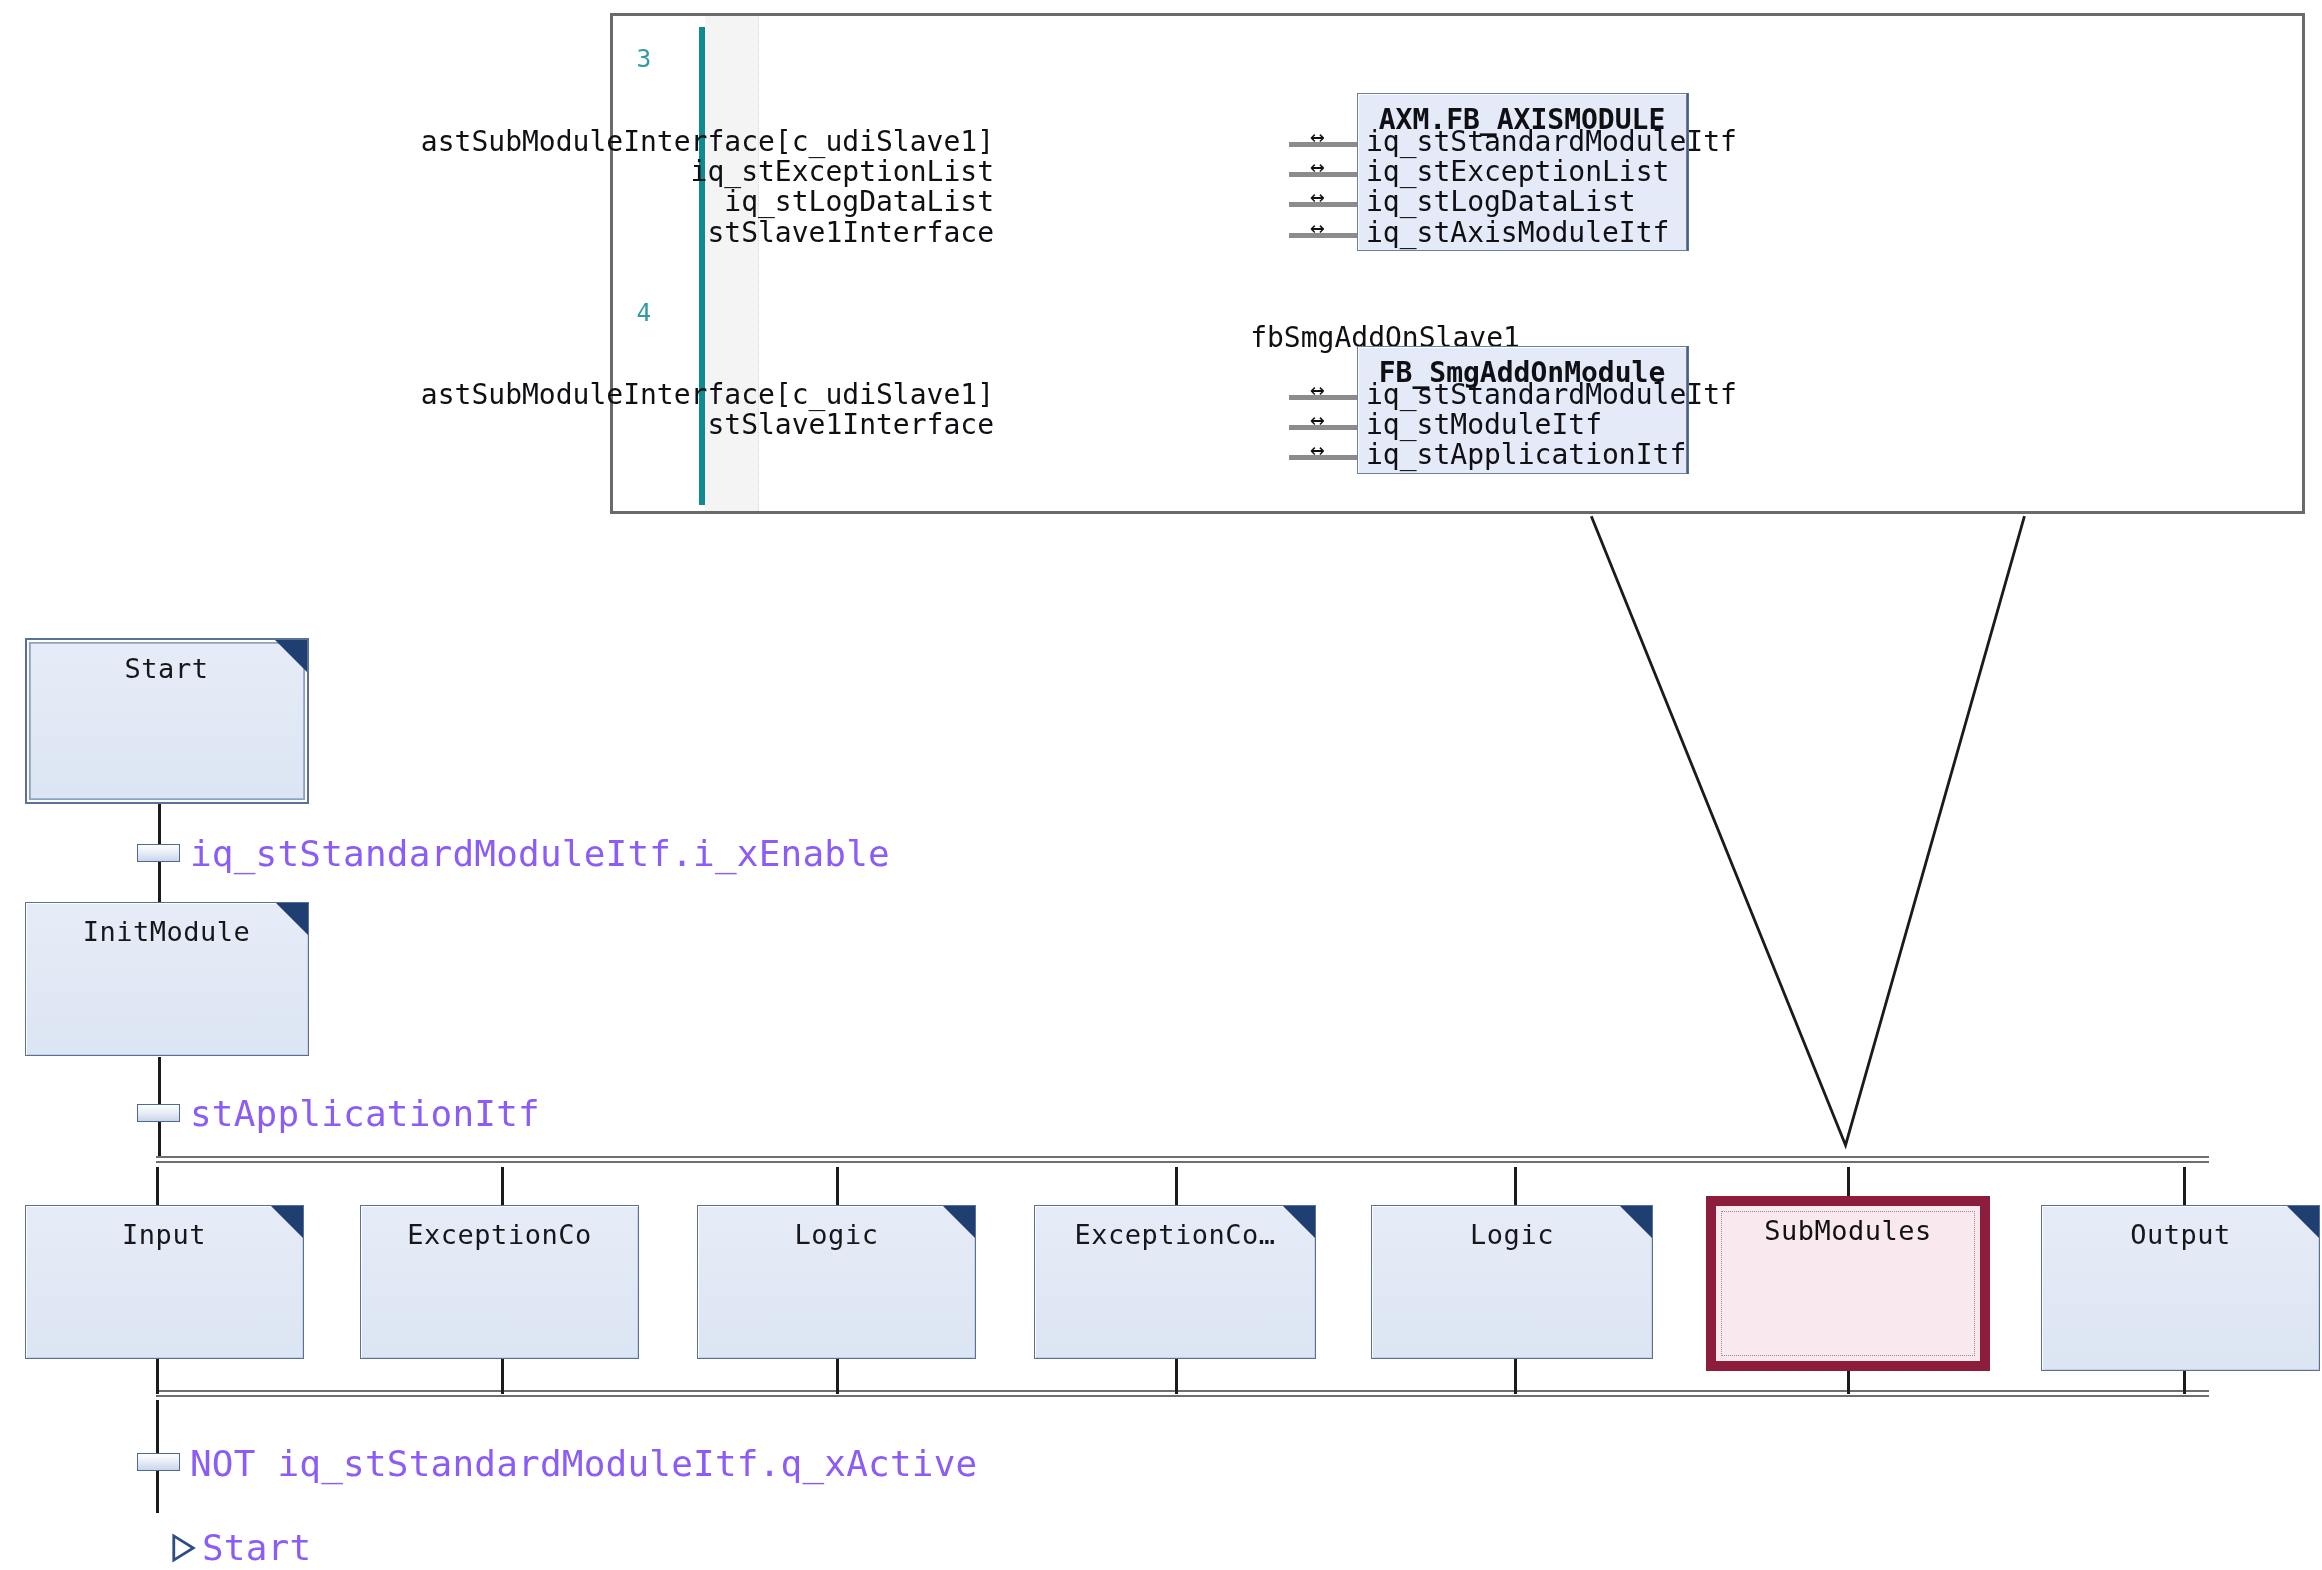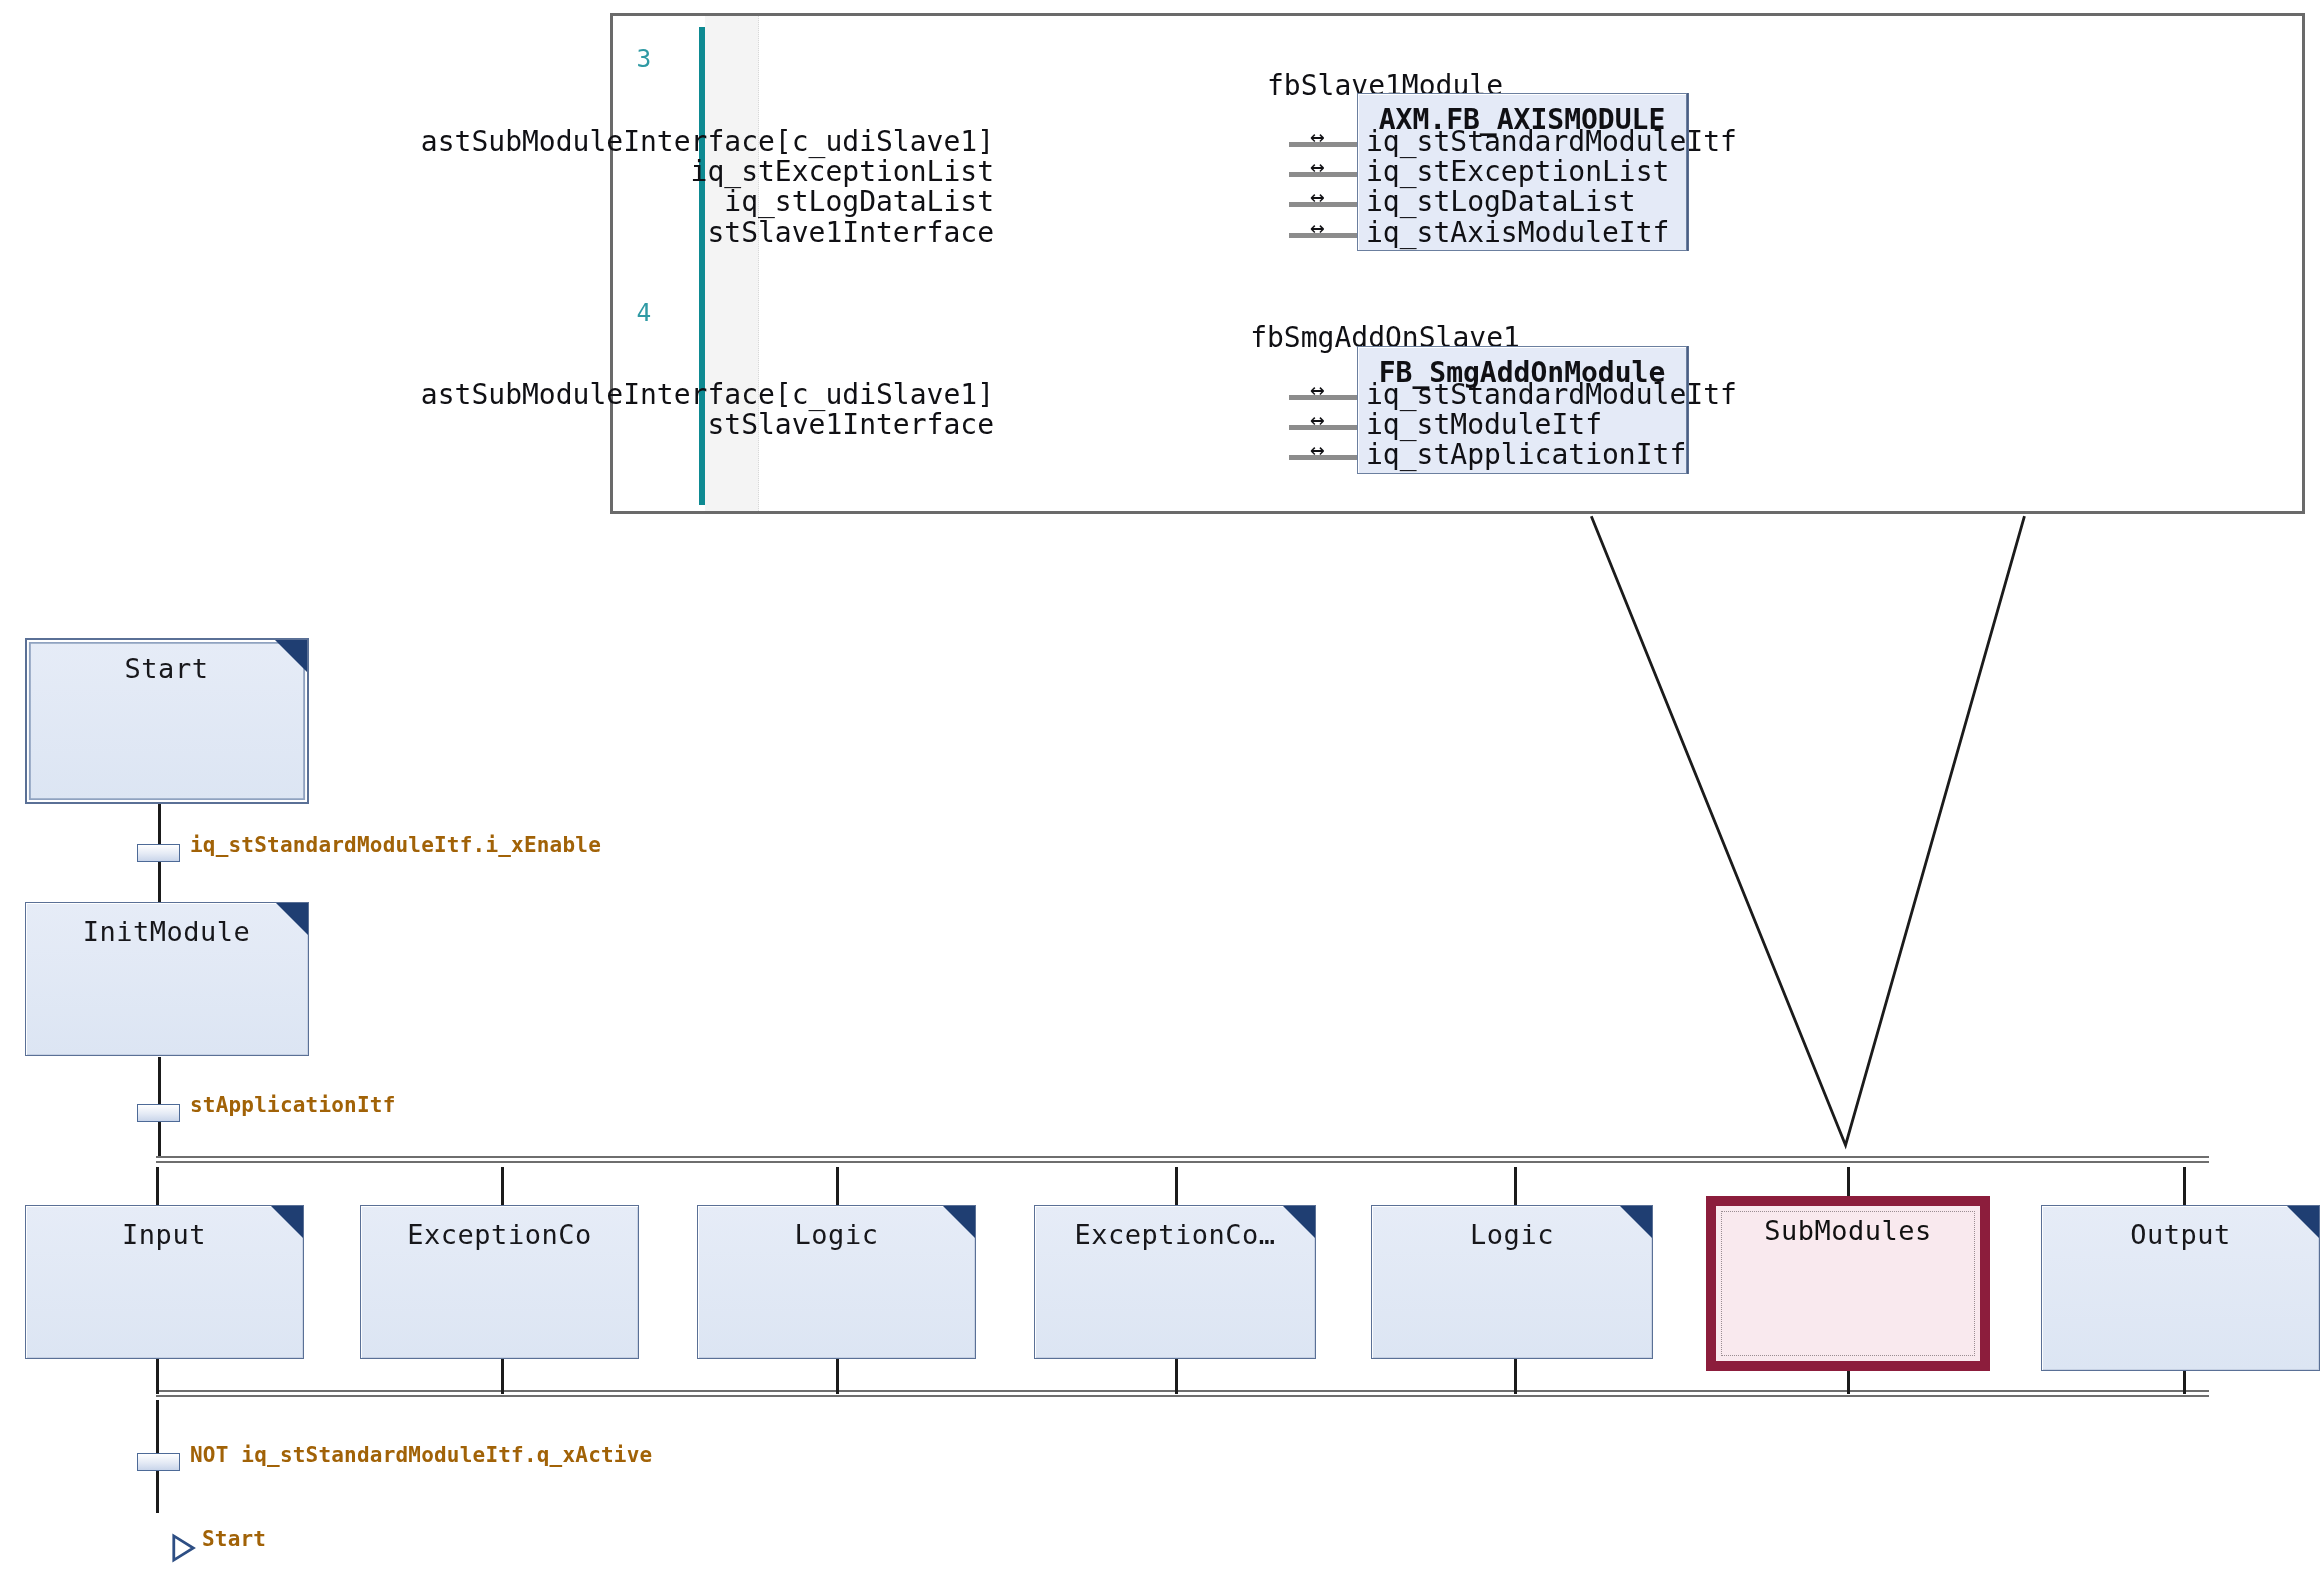--- a/index.html
+++ b/index.html
@@ -34,22 +34,22 @@
         background:linear-gradient(180deg,
           #6e6e6e 0%, #6e6e6e 22%,
           #ffffff 22%, #ffffff 52%,
           #6e6e6e 52%, #6e6e6e 74%,
           #ffffff 74%, #ffffff 100%);}
 
   
   .trans{position:absolute;width:43px;height:18px;box-sizing:border-box;
         background:linear-gradient(180deg,#ffffff 0%,#e4eaf5 55%,#c9d5ea 100%);
         border:1.9px solid #4d6램;border:1.9px solid #4d6a97;}
-  .tlabel{position:absolute;font-size:21px;color:#a16207;white-space:nowrap;
-        letter-spacing:0.2px;font-weight:bold;}
+  .tlabel{position:absolute;font-size:36px;color:#8b5cf6;white-space:nowrap;
+        letter-spacing:0.2px;}
   .jumpwrap{position:absolute;}
   .jumpwrap svg{display:block;}
 
   
   #fbd-panel{position:absolute;left:610px;top:13px;width:1695px;height:501px;
         box-sizing:border-box;background:#ffffff;
         border:3.8px solid #6a6a6a;}
   #gutter-strip{position:absolute;left:92px;top:0;width:53px;height:100%;
         background:#f4f4f4;border-right:0.9px dotted #d8d8d8;}
   #gutter-rail{position:absolute;left:86px;top:11.3px;width:5.6px;height:478px;
@@ -77,21 +77,20 @@
 <body>
 
 <div id="fbd-panel">
 
   <div id="gutter-strip"></div>
   <div id="gutter-rail"></div>
 
   <div class="lineno" style="left:23.5px;top:28px">3</div>
   <div class="lineno" style="left:23.5px;top:282px">4</div>
 
-  <div class="fbinst" style="left:414px;top:53px;width:716px">fbSlave1Module</div>
 
   <div class="fb" id="fb0" style="left:744px;top:77px;width:330px;height:158px">
     <div class="fbtype">AXM.FB_AXISMODULE</div>
   </div>
 
   <div class="pin-in" style="left:-561px;top:109px;width:942px;text-align:right">astSubModuleInterface[c_udiSlave1]</div>
   <div class="pinwire" style="left:676px;top:126px;width:68px"></div>
   <div class="pinarrow" style="left:697px;top:109px">↔</div>
   <div class="pin-out" style="left:753px;top:109px">iq_stStandardModuleItf</div>
 

